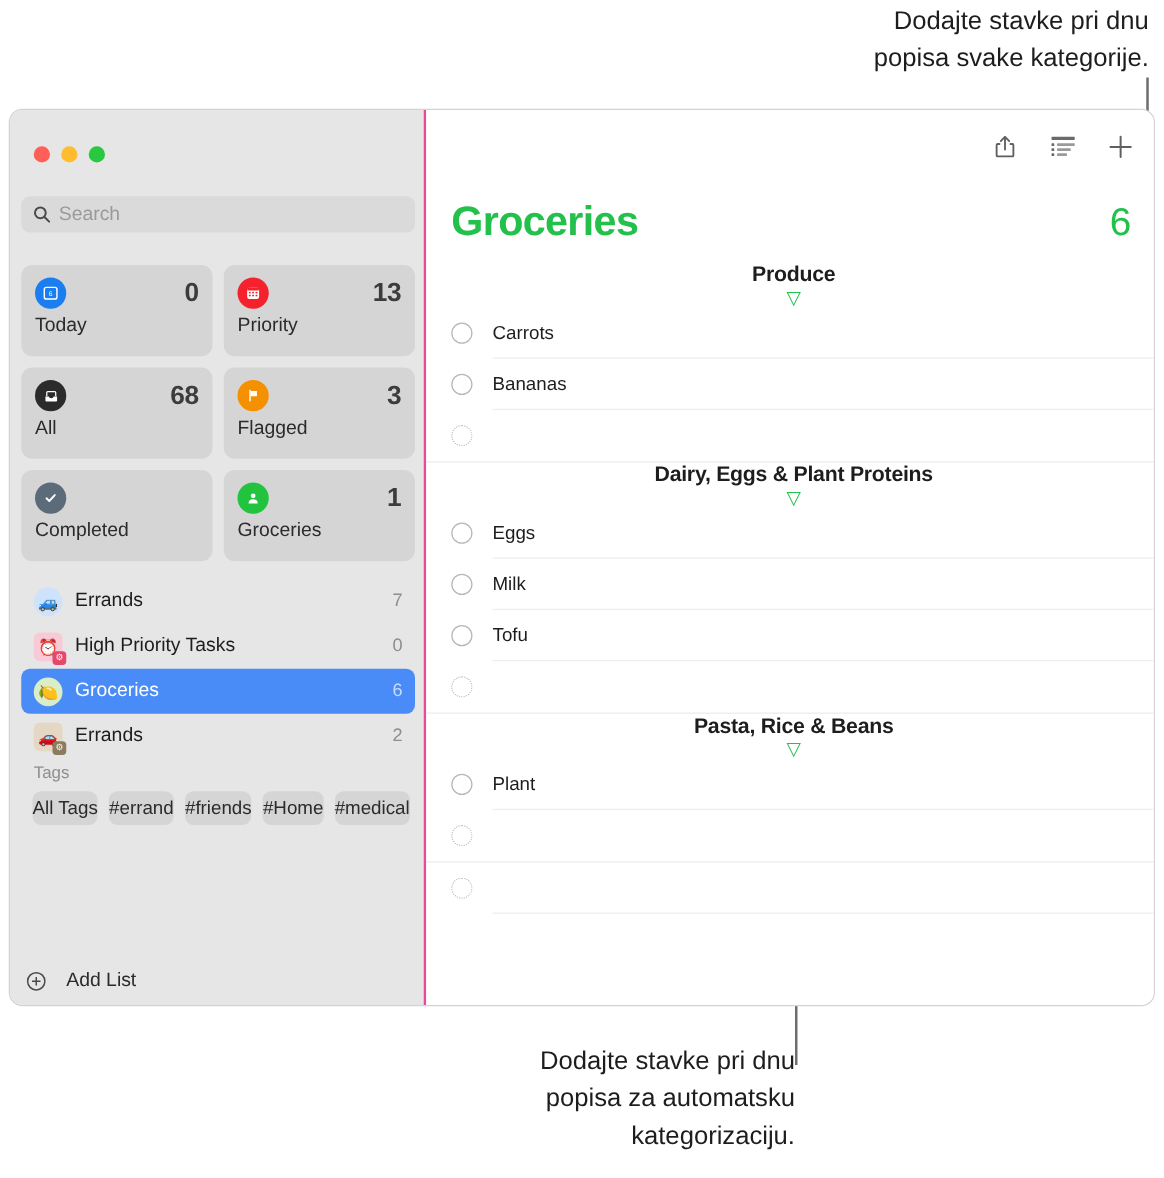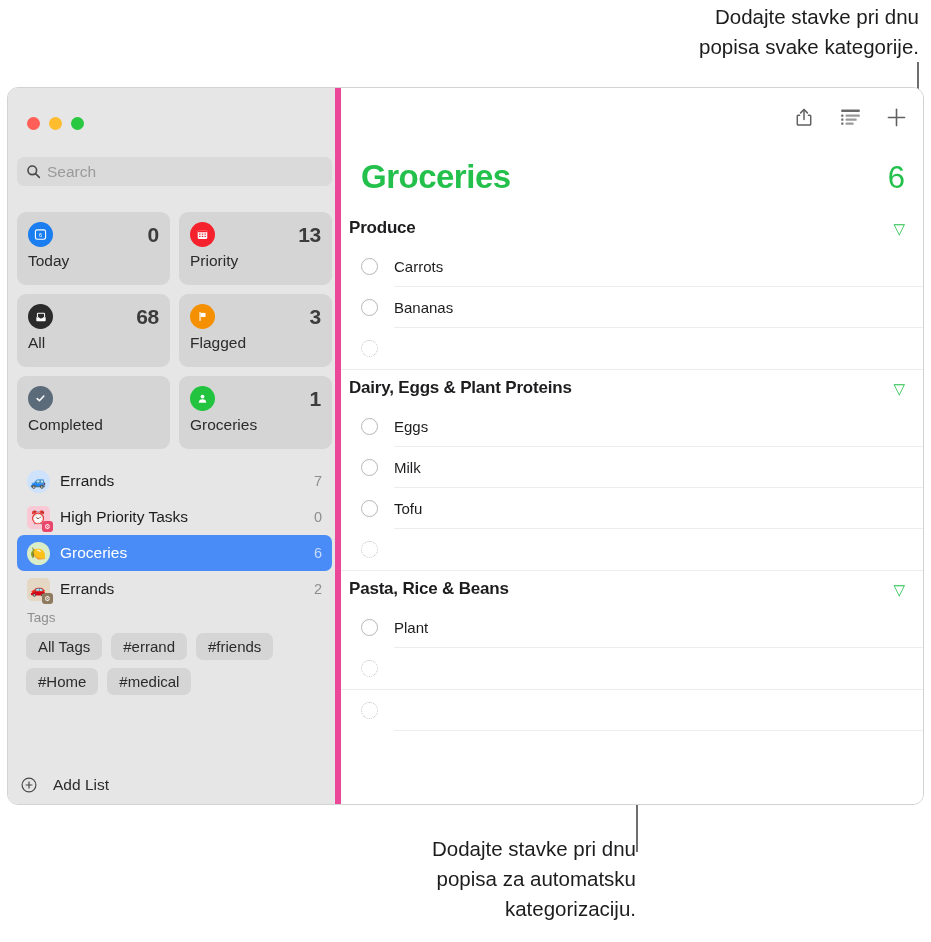--- a/index.html
+++ b/index.html
@@ -35,21 +35,21 @@
     border-radius: 11px;
     background: #ffffff;
     overflow: hidden;
     display: flex;
   }
 
   
   #sidebar {
     width: 333px;
     background: #e6e6e6;
-    border-right: 6px solid #ec4899;
+    border-right: 2px solid #ec4899;
     position: relative;
     flex: none;
   }
   #traffic { position: absolute; top: 29px; left: 19px; display: flex; gap: 9px; }
   .light { width: 13px; height: 13px; border-radius: 50%; }
   .light.red { background: #ff5f57; }
   .light.yellow { background: #febc2e; }
   .light.green { background: #28c840; }
 
   #search-field {
@@ -103,21 +103,21 @@
   .list-row.selected .list-count { color: #c6dcfd; }
 
   #tags-head {
     position: absolute; top: 522px; left: 19px;
     font-size: 13.5px; color: #8e8e8e;
   }
   #tags { position: absolute; top: 545px; left: 18px; width: 305px;
     display: flex; flex-wrap: wrap; gap: 8px 9px; }
   .tag {
     height: 27px; background: #d5d5d5; border-radius: 7px;
-    display: flex; align-items: center; padding: 0 12px;
+    display: flex; align-items: center; padding: 0 0;
     font-size: 15px; color: #2b2b2b;
   }
 
   #add-list {
     position: absolute; bottom: 10px; left: 13px;
     display: flex; align-items: center; gap: 16px;
     font-size: 15.5px; color: #2b2b2b;
   }
 
   
@@ -132,21 +132,22 @@
     position: absolute; top: 70px; left: 20px; right: 18px;
     display: flex; align-items: baseline; justify-content: space-between;
   }
   #list-title { font-size: 33px; font-weight: bold; color: #23c14c; letter-spacing: -0.5px; }
   #list-total { font-size: 31px; color: #23c14c; }
 
   #groups { position: absolute; top: 122px; left: 0; right: 0; }
   .group { border-bottom: 1px solid #ececec; }
   .group-head {
     height: 36px; display: flex; align-items: center;
-    padding: 0 18px 0 8px;
+    padding: 0 18px 0 24px;
+    flex-direction: column;
   }
   .group-title { font-size: 17px; font-weight: bold; color: #1d1d1f; flex: 1; letter-spacing: -0.2px; }
   .chev { color: #23c14c; font-size: 15px; line-height: 1; }
 
   .item-row { display: flex; align-items: center; height: 41px; padding-left: 20px; }
   .circle { width: 17px; height: 17px; border-radius: 50%; border: 1.3px solid #b6b6b6; flex: none; }
   .circle.dotted { border-style: dotted; border-color: #c3c3c3; }
   .item-body {
     flex: 1; height: 100%; margin-left: 16px;
     display: flex; align-items: center;

